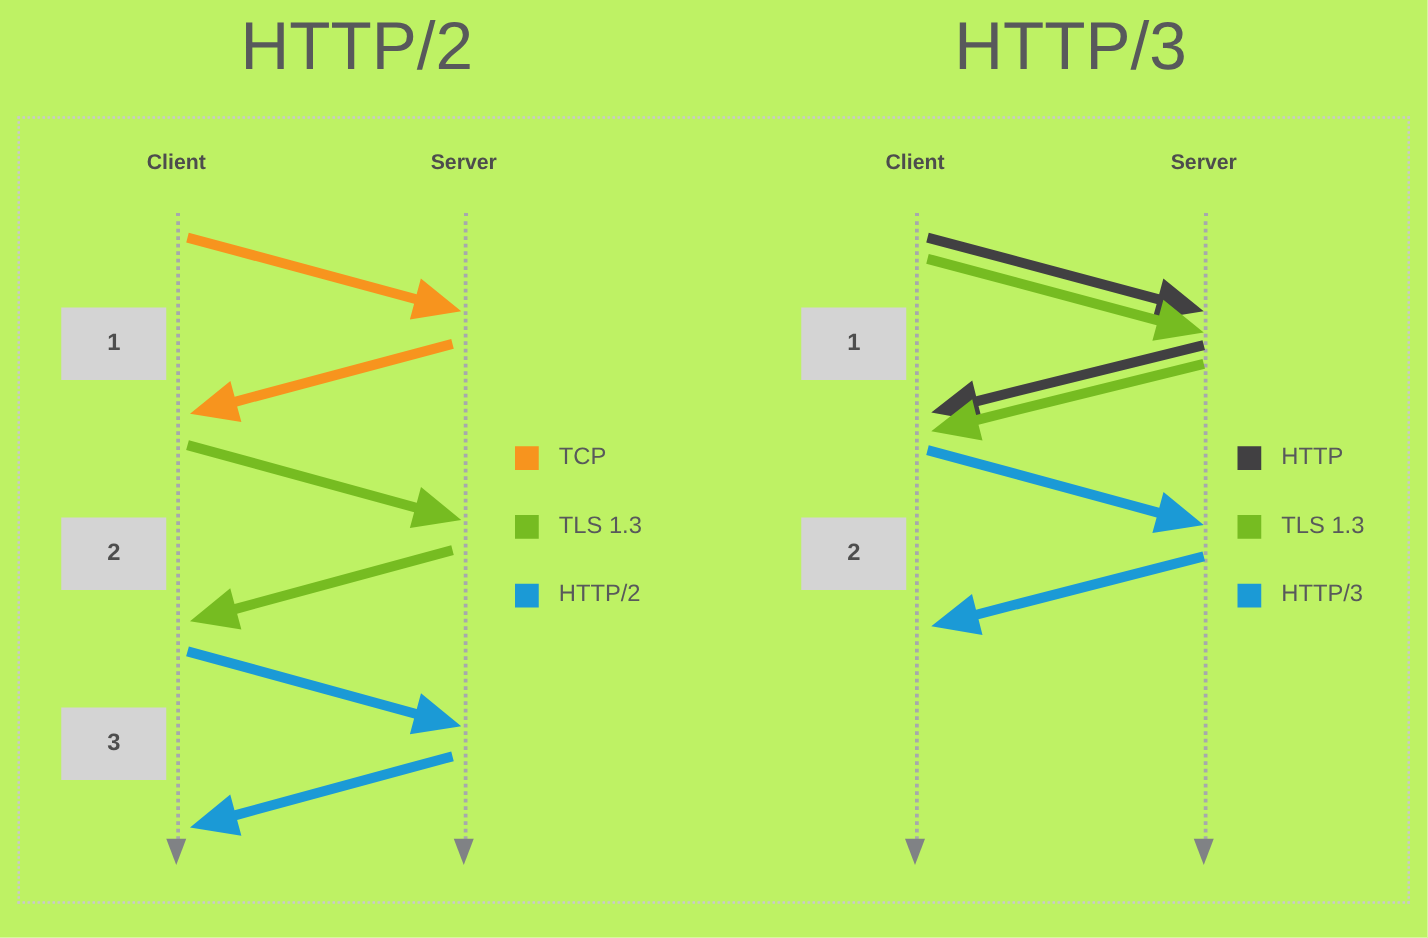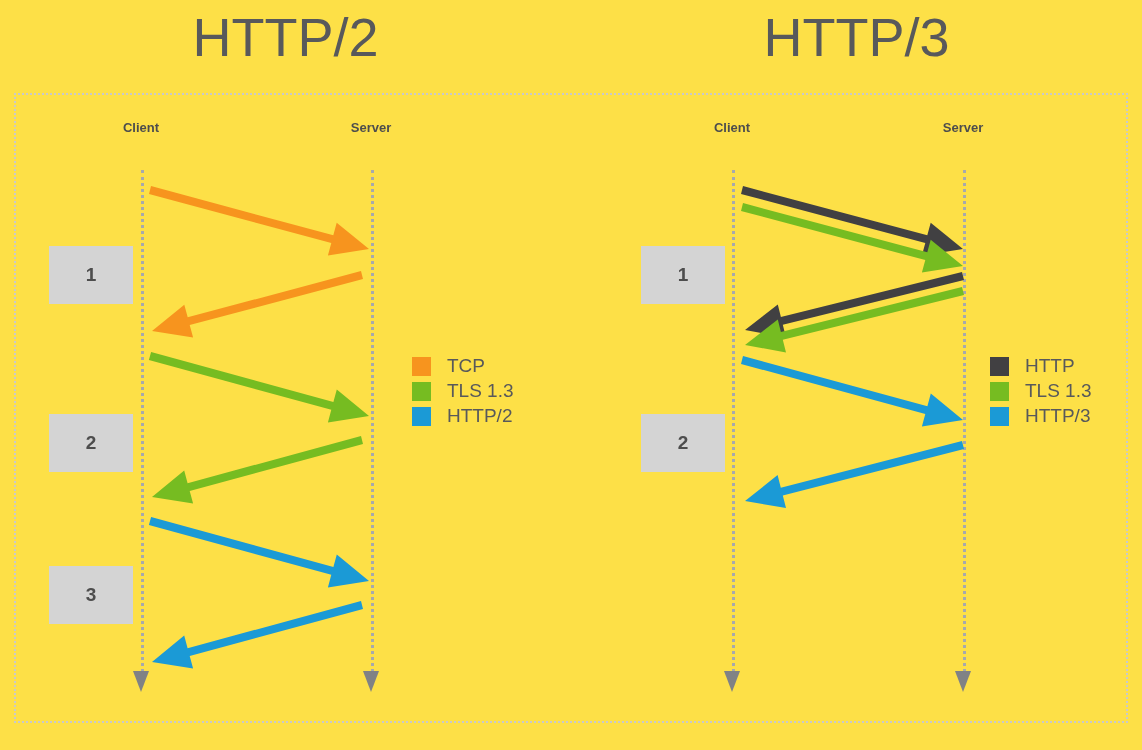--- a/index.html
+++ b/index.html
@@ -10,21 +10,21 @@
   body {
     font-family: "Liberation Sans", sans-serif;
     width: 1142px;
     height: 750px;
     overflow: hidden;
   }
   #stage {
     position: relative;
     width: 1142px;
     height: 750px;
-    background: #fde047;
+    background: #bef264;
   }
   .title {
     position: absolute;
     top: 6px;
     font-size: 54px;
     font-weight: 400;
     color: #58595b;
     letter-spacing: 0px;
     white-space: nowrap;
     text-align: center;
@@ -42,21 +42,21 @@
     box-sizing: border-box;
     background: transparent;
   }
 
   .panel { position: absolute; top: 0; width: 571px; height: 750px; }
   #panel-h2 { left: 0px; }
   #panel-h3 { left: 571px; }
 
   .actor-label {
     position: absolute;
-    font-size: 13px;
+    font-size: 17px;
     font-weight: bold;
     color: #4d4d4d;
     white-space: nowrap;
     transform: translateX(-50%);
     top: 120px;
   }
 
   .lifeline {
     position: absolute;
     top: 170px;
@@ -85,21 +85,21 @@
     justify-content: center;
     font-size: 19px;
     font-weight: bold;
     color: #4d4d4d;
   }
 
   .legend {
     position: absolute;
     display: flex;
     flex-direction: column;
-    gap: 3px;
+    gap: 33px;
   }
   .legend-row {
     display: flex;
     align-items: center;
     gap: 16px;
     height: 22px;
   }
   .legend-swatch {
     width: 19px;
     height: 19px;

